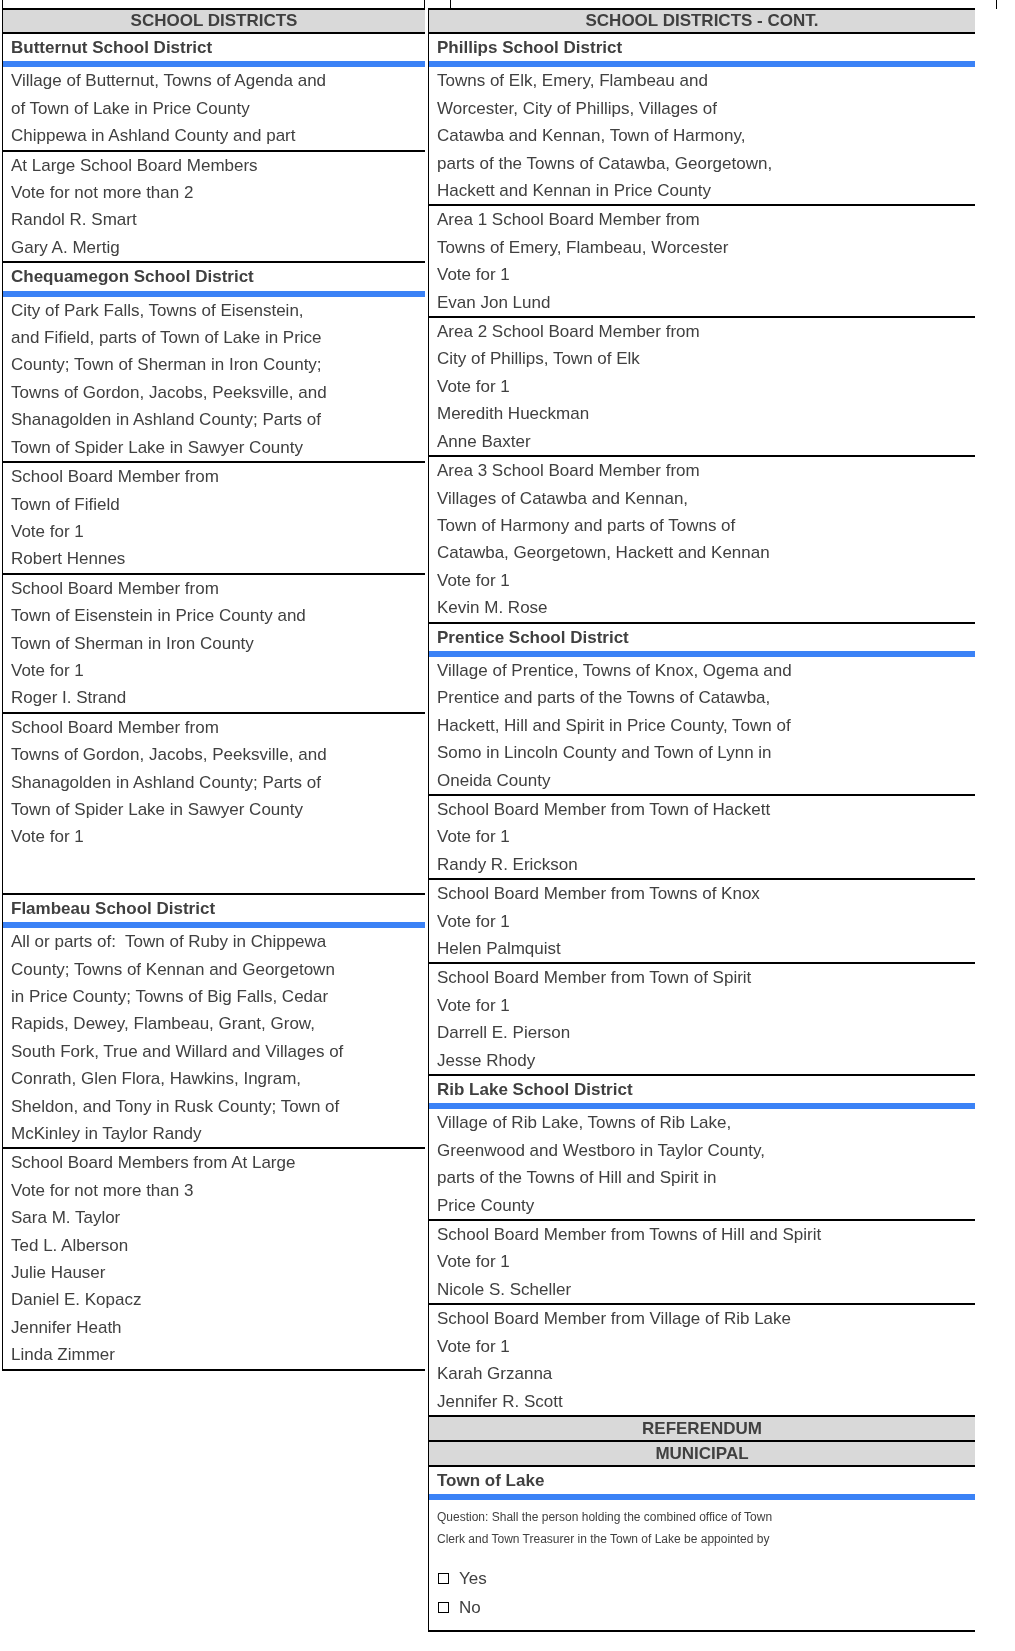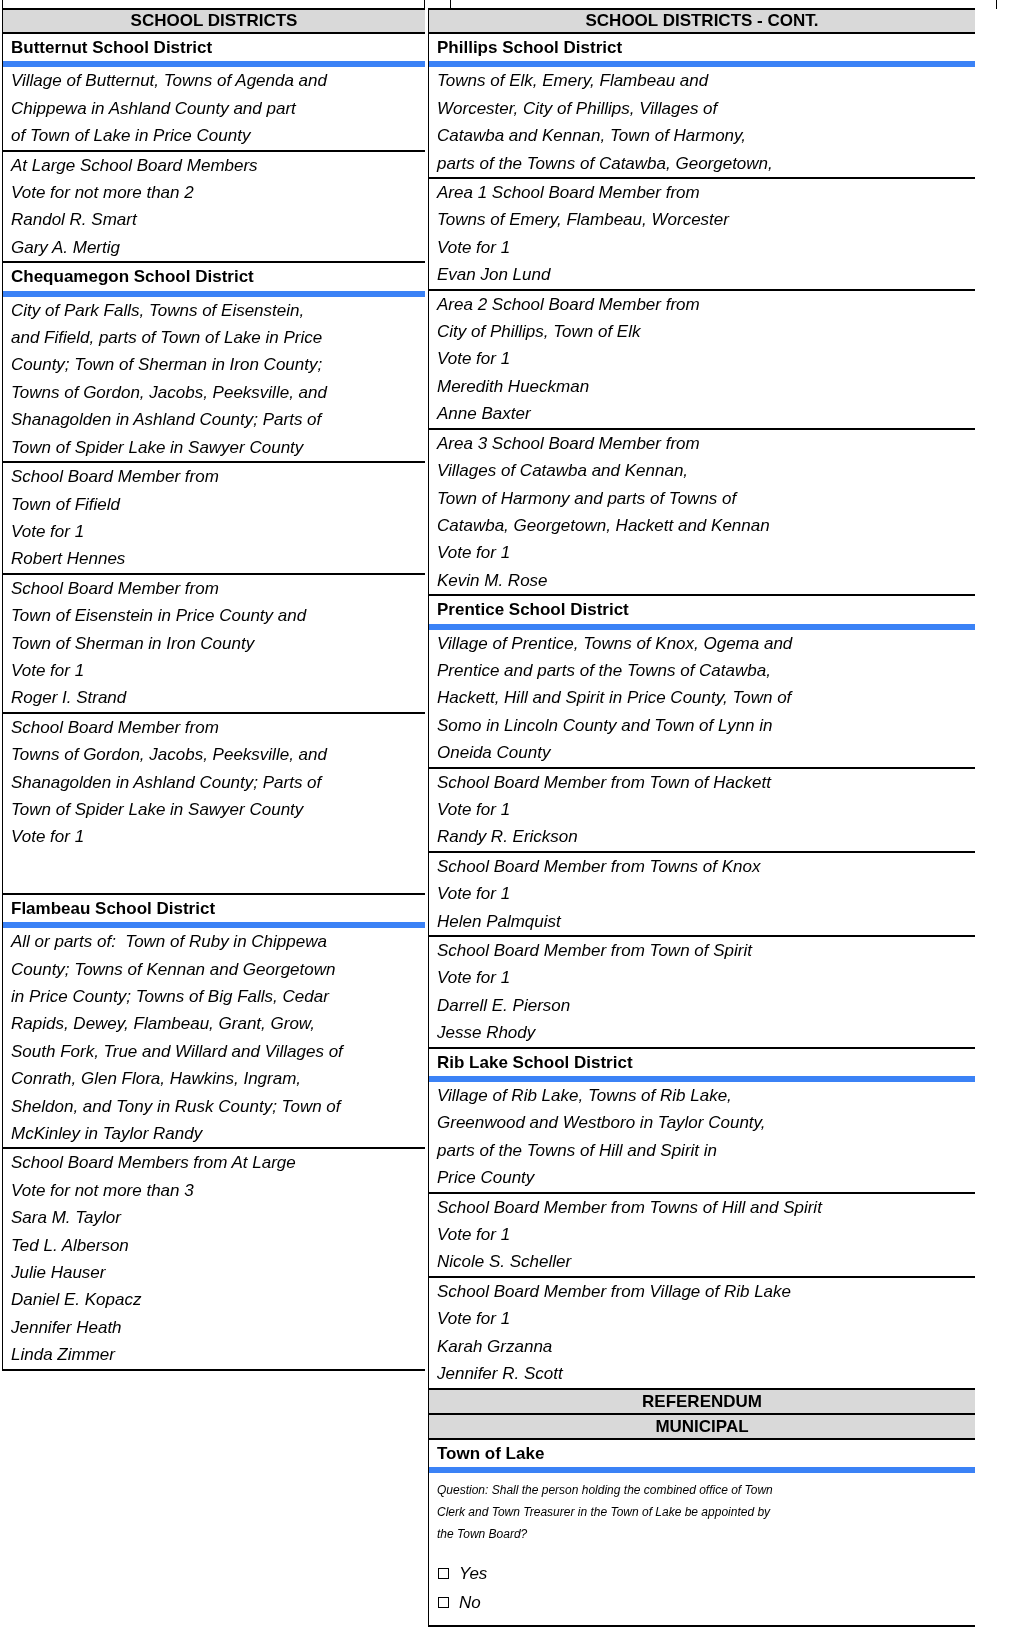--- a/index.html
+++ b/index.html
@@ -1,21 +1,21 @@
 <!DOCTYPE html>
 <html><head>
 <meta charset="utf-8">
 <style>
   html,body{margin:0;padding:0;background:#ffffff;}
   .canvas{
     position:relative;
     width:1015px;height:1651px;
     background:#ffffff;
     font-family:"Liberation Sans", sans-serif;
-    color:#000000;
+    color:#404040;
     overflow:hidden;
   }
   .column{
     position:absolute;
     top:8px;
     border-left:1px solid #000;
     box-sizing:border-box;
     background:#fff;
   }
   .band{
@@ -33,21 +33,21 @@
     font-size:17px;
     line-height:27.4px;
     padding-left:8px;
     white-space:pre-wrap;
     overflow:hidden;
   }
   .district{
     font-weight:bold;
     border-bottom:6px solid #3b82f6;
   }
-  .section{border-bottom:2px solid #000;font-style:italic;}
+  .section{border-bottom:2px solid #000;}
   .section.gap-after{padding-bottom:42px;}
   .section.question{border-bottom:none;padding:6px 0 12px 0;}
   .qrow{
     font-size:12px;
     line-height:22px;
     padding-left:8px;
     white-space:pre-wrap;
   }
   .section.options{padding:2px 0 8px 0;}
   .option{line-height:29px;}
@@ -74,22 +74,22 @@
   <div class="vtick" style="left:996px;"></div>
 
   <div class="column" style="left:2px;width:423px;">
     <div class="band first">
       <span>SCHOOL DISTRICTS</span>
     </div>
     <div id="sections-0">
         <div class="row district">Butternut School District</div>
         <div class="section info">
           <div class="row">Village of Butternut, Towns of Agenda and</div>
+          <div class="row">of Town of Lake in Price County</div>
           <div class="row">Chippewa in Ashland County and part</div>
-          <div class="row">of Town of Lake in Price County</div>
         </div>
         <div class="section office">
           <div class="row">At Large School Board Members</div>
           <div class="row">Vote for not more than 2</div>
           <div class="row candidate">Randol R. Smart</div>
           <div class="row candidate">Gary A. Mertig</div>
         </div>
         <div class="row district">Chequamegon School District</div>
         <div class="section info">
           <div class="row">City of Park Falls, Towns of Eisenstein,</div>
@@ -147,20 +147,21 @@
     <div class="band first">
       <span>SCHOOL DISTRICTS - CONT.</span>
     </div>
     <div id="sections-1">
         <div class="row district">Phillips School District</div>
         <div class="section info">
           <div class="row">Towns of Elk, Emery, Flambeau and</div>
           <div class="row">Worcester, City of Phillips, Villages of</div>
           <div class="row">Catawba and Kennan, Town of Harmony,</div>
           <div class="row">parts of the Towns of Catawba, Georgetown,</div>
+          <div class="row">Hackett and Kennan in Price County</div>
         </div>
         <div class="section office">
           <div class="row">Area 1 School Board Member from</div>
           <div class="row">Towns of Emery, Flambeau, Worcester</div>
           <div class="row">Vote for 1</div>
           <div class="row candidate">Evan Jon Lund</div>
         </div>
         <div class="section office">
           <div class="row">Area 2 School Board Member from</div>
           <div class="row">City of Phillips, Town of Elk</div>
@@ -217,21 +218,20 @@
           <div class="row">Vote for 1</div>
           <div class="row candidate">Karah Grzanna</div>
           <div class="row candidate">Jennifer R. Scott</div>
         </div>
         <div class="band">REFERENDUM</div>
         <div class="band">MUNICIPAL</div>
         <div class="row district">Town of Lake</div>
         <div class="section question">
           <div class="qrow">Question: Shall the person holding the combined office of Town</div>
           <div class="qrow">Clerk and Town Treasurer in the Town of Lake be appointed by</div>
-          <div class="qrow">the Town Board?</div>
         </div>
         <div class="section options">
           <div class="row option"><span class="cb"></span><span class="cb-label">Yes</span></div>
           <div class="row option"><span class="cb"></span><span class="cb-label">No</span></div>
         </div>
       </div>
   </div>
 
 </div>
 

